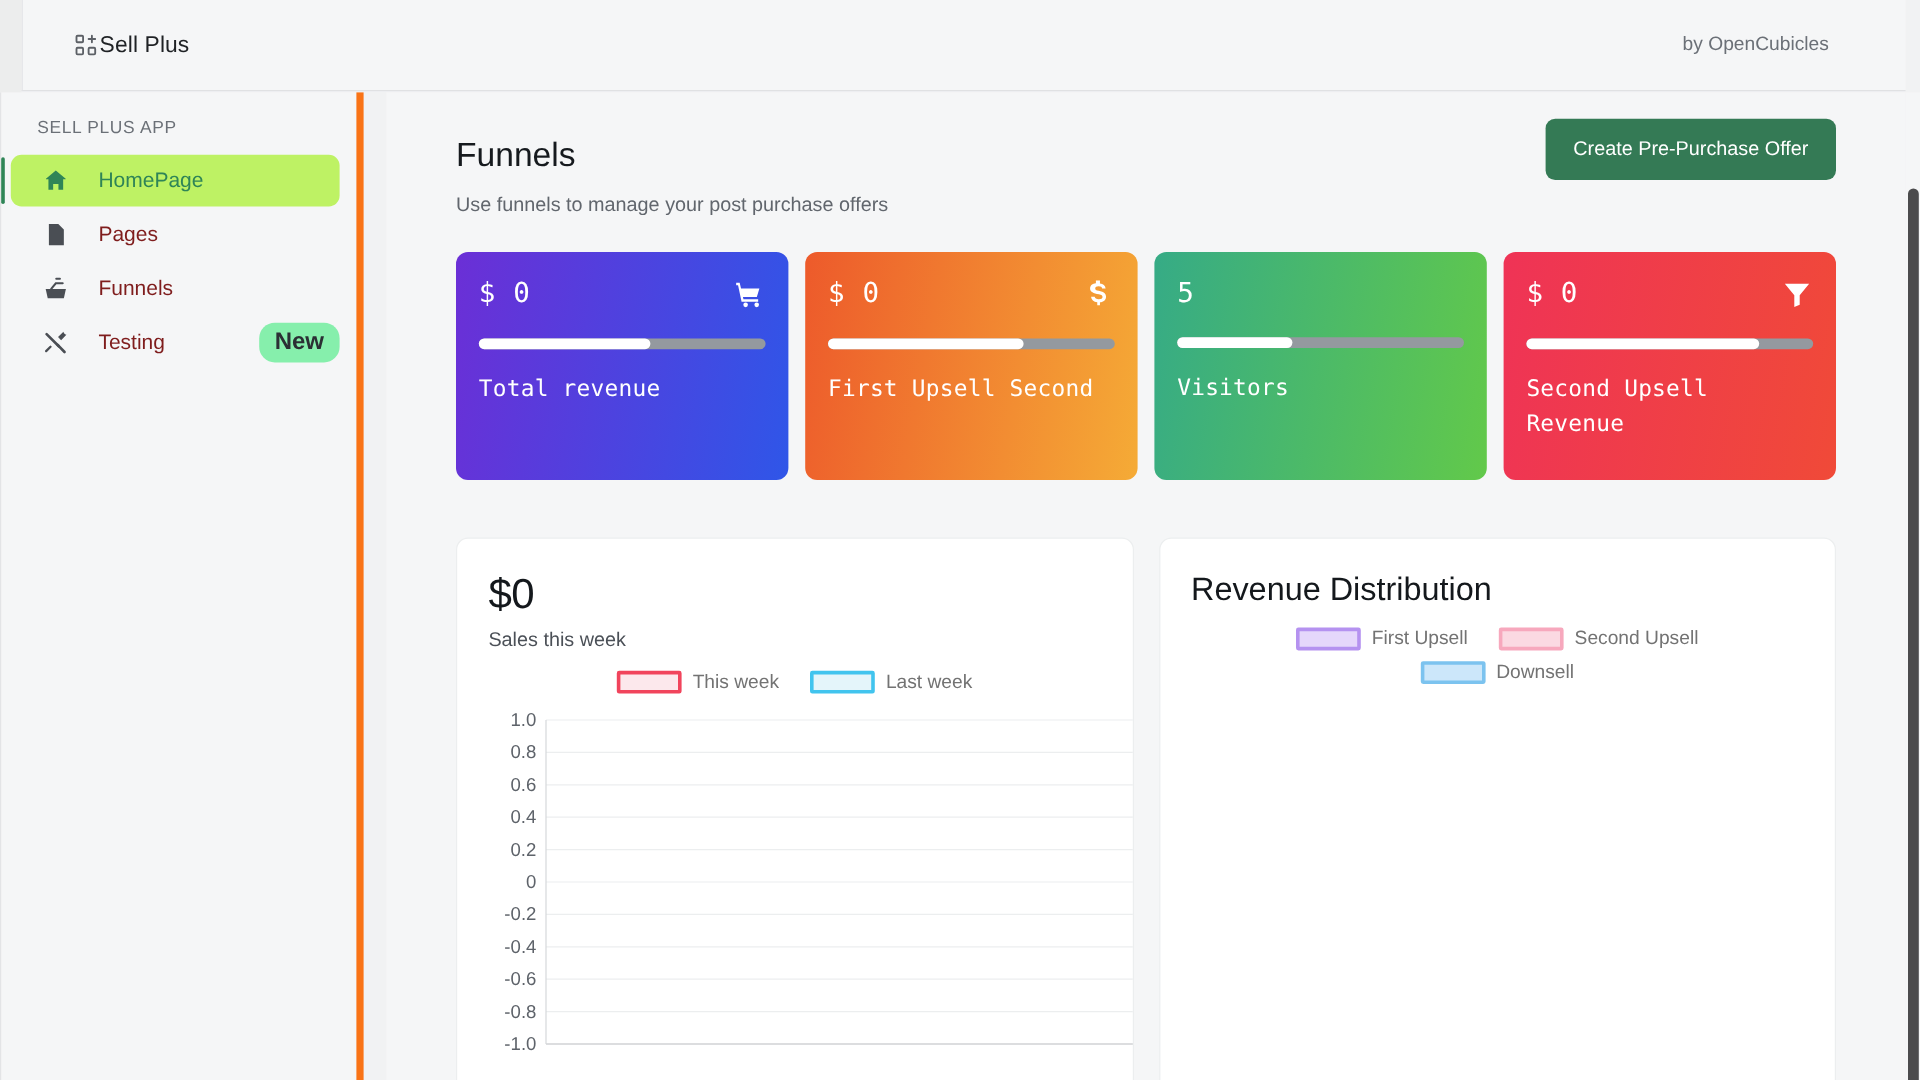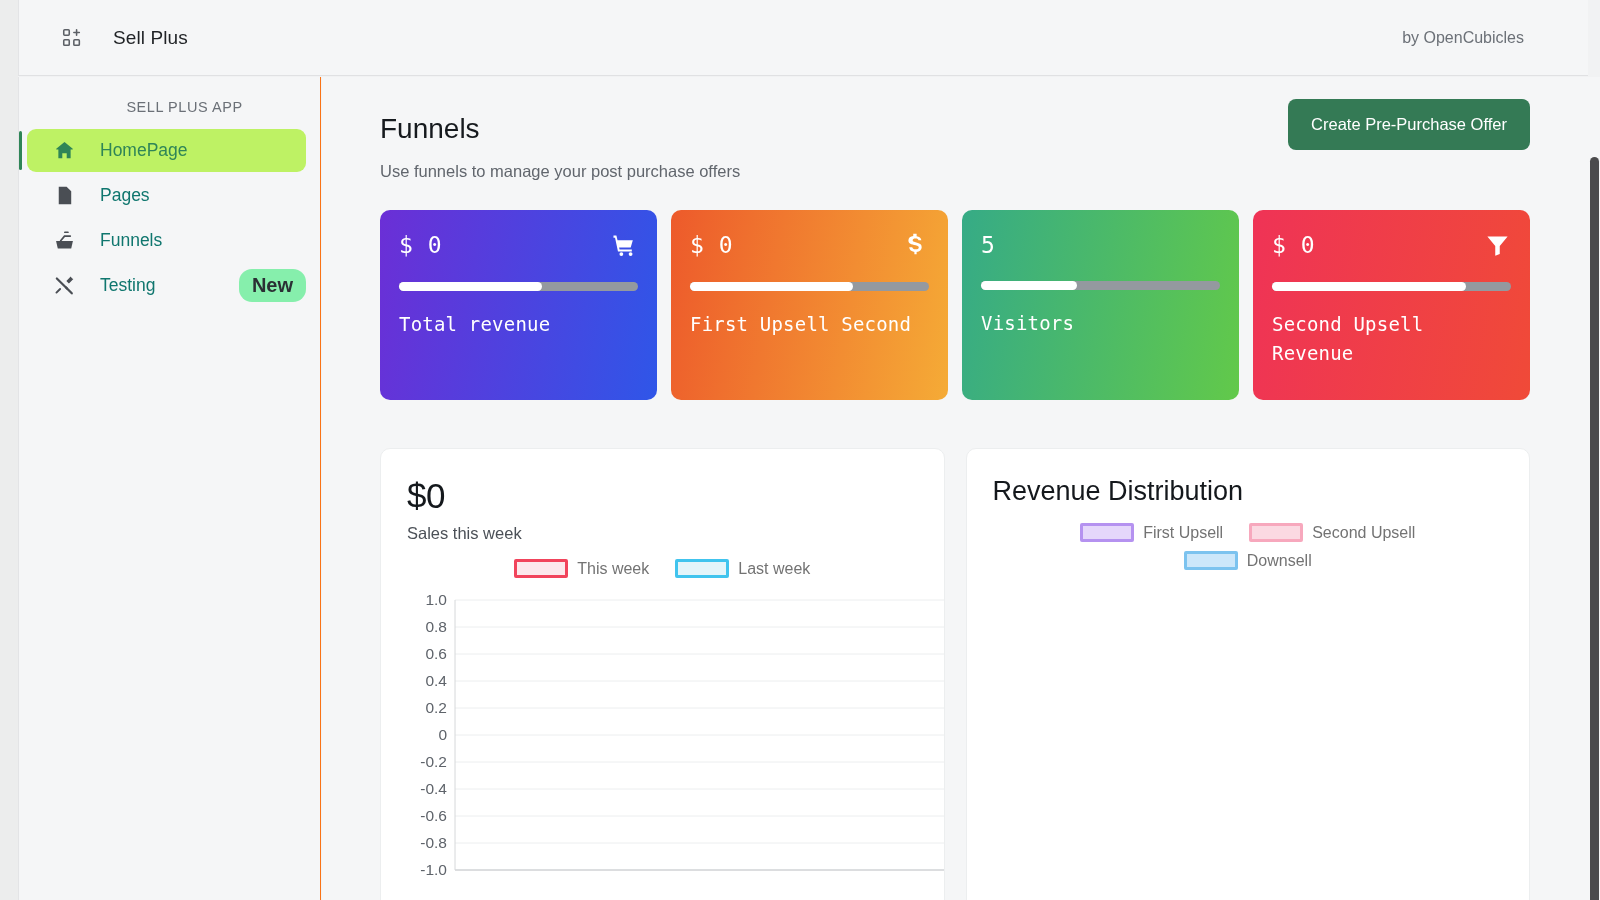--- a/index.html
+++ b/index.html
@@ -18,40 +18,39 @@
   
   .topbar {
     position: absolute; left: 18px; top: 0;
     width: 1570px; height: 76px;
     background: #f5f6f7;
     border-left: 1px solid #e3e4e6;
     border-bottom: 1px solid #e0e1e3;
     display: flex; align-items: center;
     padding: 0 22px 0 42px;
   }
-  .brand { display: flex; align-items: center; gap: 30px; }
+  .brand { display: flex; align-items: center; gap: 0; }
   .brand-title {
     font-size: 19px; color: #1f2225; letter-spacing: .1px;
   }
   .brand-icon { width: 22px; height: 22px; display: block; color: #5c6066; }
   .byline {
     margin-left: auto;
     font-size: 16px; color: #6b7077;
     padding-right: 42px;
   }
 
   
   .sidebar {
-    position: absolute; left: 18px; top: 77px;
+    position: absolute; left: 0; top: 77px;
     width: 303px; height: 823px;
     background: #f5f6f7;
     border-left: 1px solid #e3e4e6;
-    border-right: 1px solid #f97316;
+    border-right: 6px solid #f97316;
     padding-top: 22px;
-    text-align: center;
   }
   .sidebar-heading {
     font-size: 14.5px; color: #6b7077;
     letter-spacing: .55px;
     padding: 0 0 12px 30px;
   }
   .nav-item {
     position: relative;
     display: flex; align-items: center;
     height: 43px;
@@ -64,21 +63,21 @@
   .nav-item.active::before {
     content: ""; position: absolute;
     left: -8px; top: 2px; bottom: 2px;
     width: 3px; border-radius: 2px;
     background: #2f8557;
   }
   .nav-icon { width: 23px; height: 23px; display: block; color: #4a4e54; flex: 0 0 auto; }
   .nav-item.active .nav-icon { color: #2f8557; }
   .nav-label {
     margin-left: 24px;
-    font-size: 17.5px; color: #0f766e;
+    font-size: 17.5px; color: #7f1d1d;
   }
   .nav-item.active .nav-label { color: #2f8557; }
   .badge-new {
     margin-left: auto;
     background: #86efac; color: #2b2f34;
     font-size: 20px;
     padding: 5px 13px; border-radius: 13px; font-weight: bold;
   }
 
   

